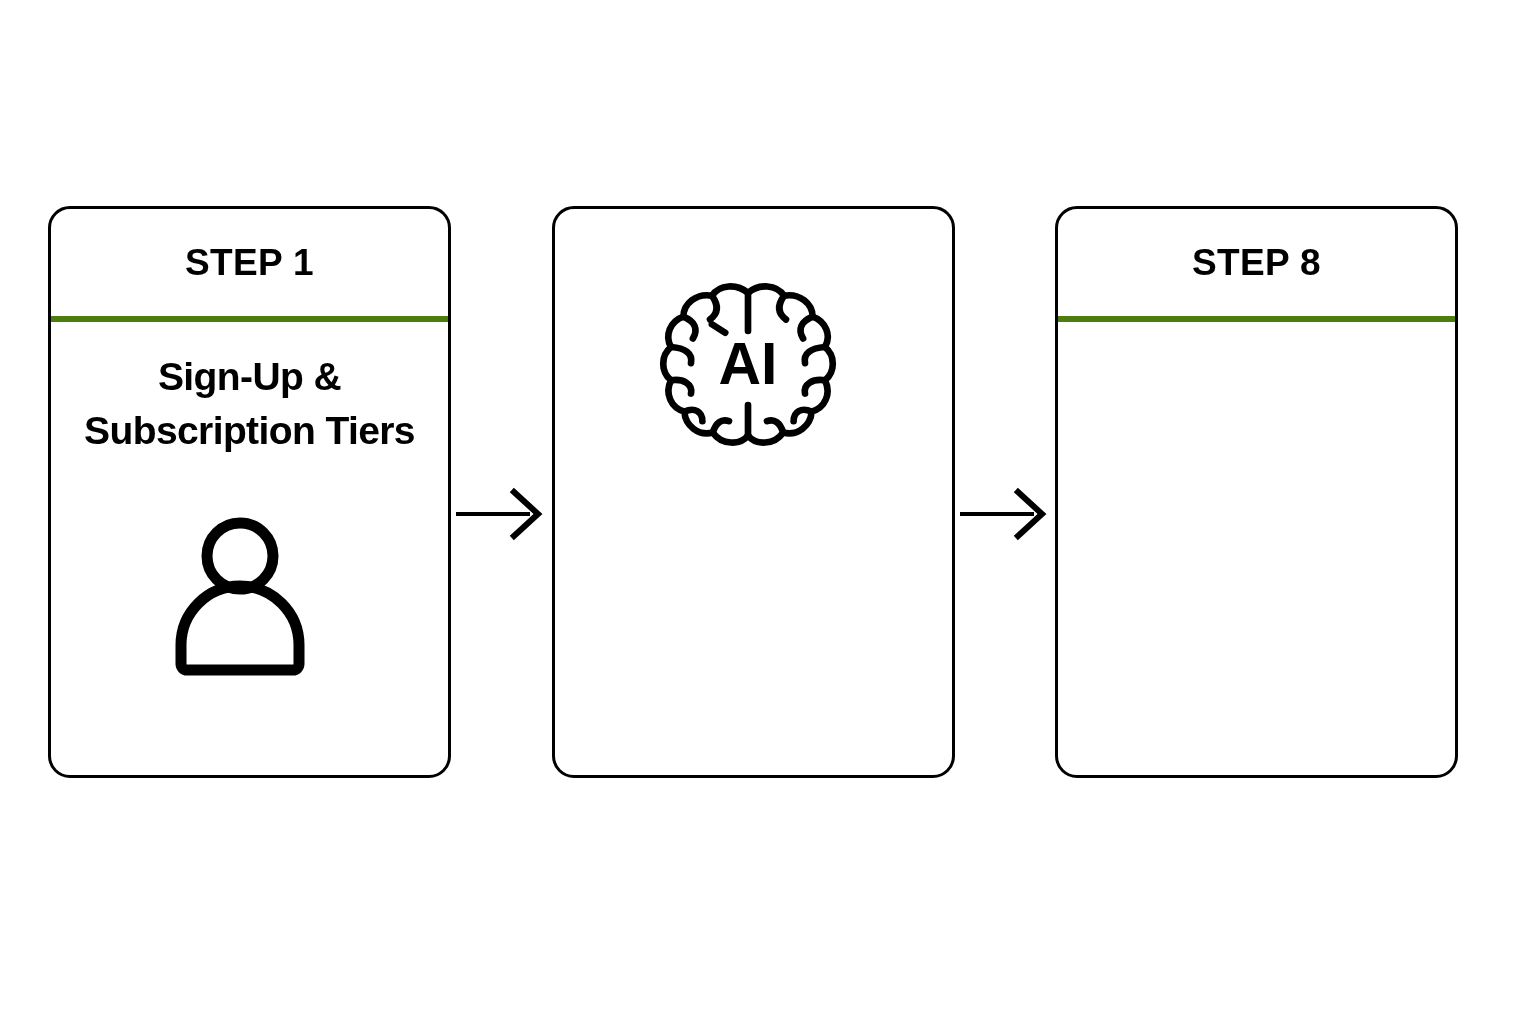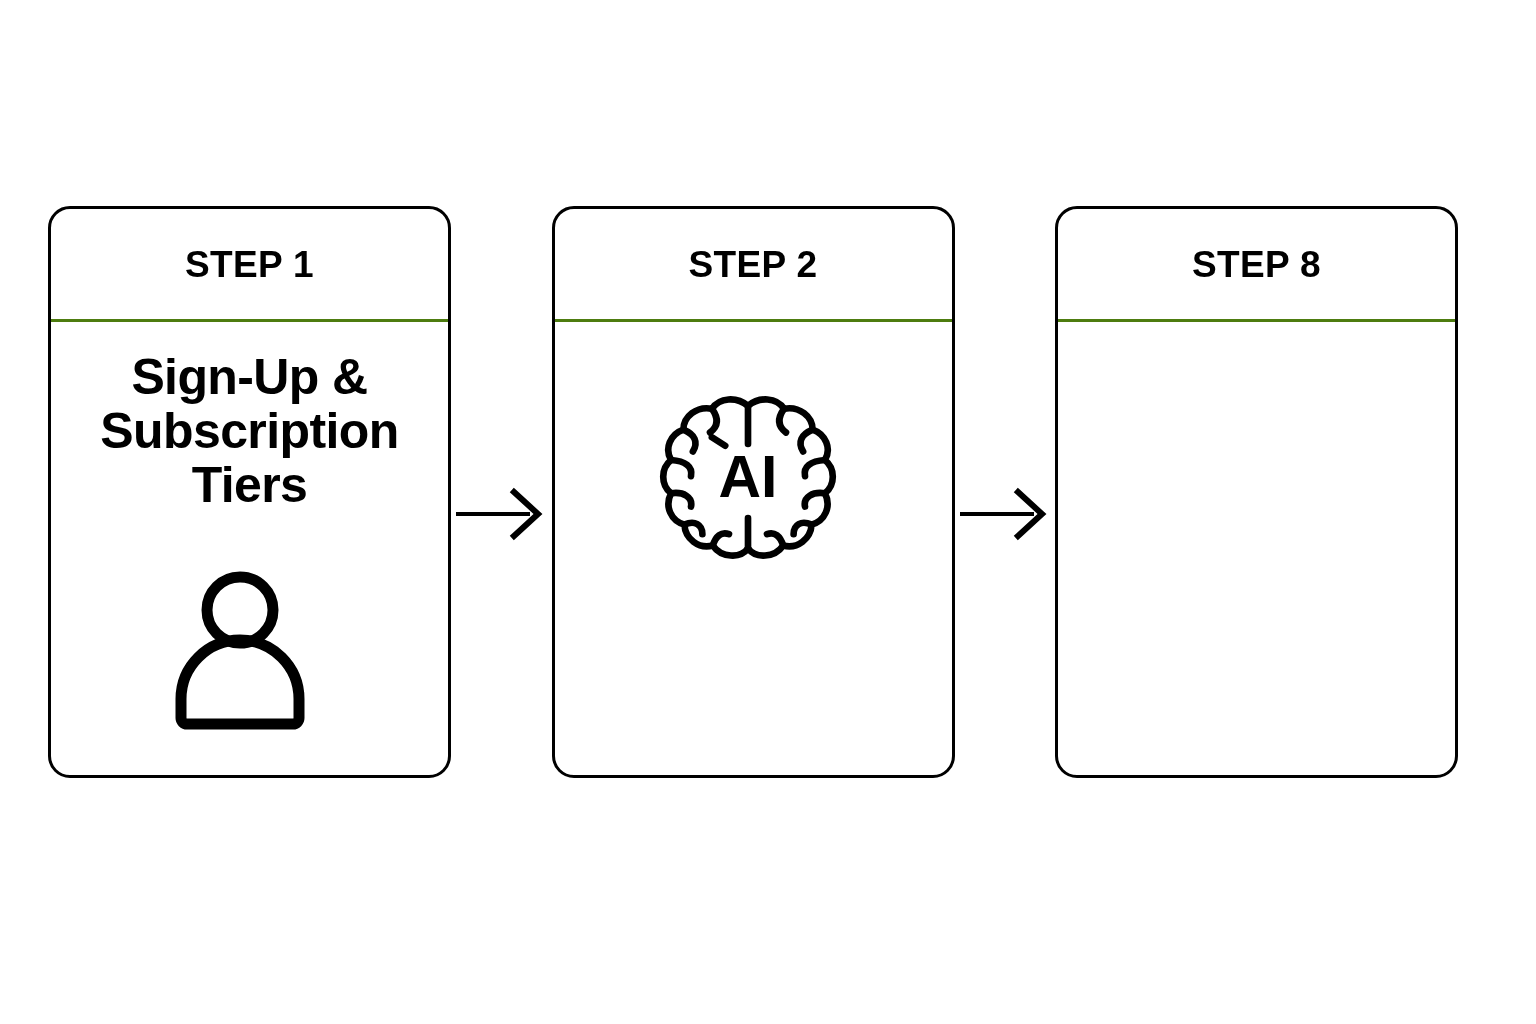--- a/index.html
+++ b/index.html
@@ -46,21 +46,21 @@
     background: #ffffff;
     display: flex;
     flex-direction: column;
     align-items: stretch;
     overflow: hidden;
   }
 
   .card-header {
     height: 113px;
     box-sizing: border-box;
-    border-bottom: 3px solid #4d7c0f;
+    border-bottom: 6px solid #4d7c0f;
     display: flex;
     align-items: center;
     justify-content: center;
     flex: 0 0 auto;
   }
 
   .card-header-label {
     font-size: 37px;
     font-weight: 700;
     letter-spacing: 0.4px;
@@ -73,21 +73,21 @@
   .card-body {
     flex: 1 1 auto;
     display: flex;
     flex-direction: column;
     align-items: center;
     padding-top: 28px;
     box-sizing: border-box;
   }
 
   .card-title {
-    font-size: 50px;
+    font-size: 39px;
     font-weight: 700;
     line-height: 54px;
     text-align: center;
     letter-spacing: -0.6px;
     color: #000000;
     padding: 0 10px;
     white-space: pre-line;
   }
 
   .card-icon {
@@ -139,23 +139,20 @@
     </div>
 
     <div class="connector">
       <svg width="90" height="60" viewBox="0 0 90 60" aria-hidden="true">
         <line x1="0" y1="30" x2="74" y2="30" stroke="#000000" stroke-width="4"></line>
         <polyline points="58,8 82,30 58,52" fill="none" stroke="#000000" stroke-width="6" stroke-linecap="square" stroke-linejoin="miter"></polyline>
       </svg>
     </div>
 
     <div class="card">
-      <div class="card-header">
-        <div class="card-header-label">STEP 2</div>
-      </div>
       <div class="card-body">
         <div class="card-icon">
           <svg width="190" height="190" viewBox="0 0 200 200" aria-hidden="true">
             <g fill="none" stroke="#000000" stroke-width="7" stroke-linecap="round" stroke-linejoin="round">
 
               <path d="M100 22
                        C88 12 70 13 62 25
                        C46 22 32 33 32 47
                        C18 52 12 67 19 79
                        C8 88 8 105 19 114

